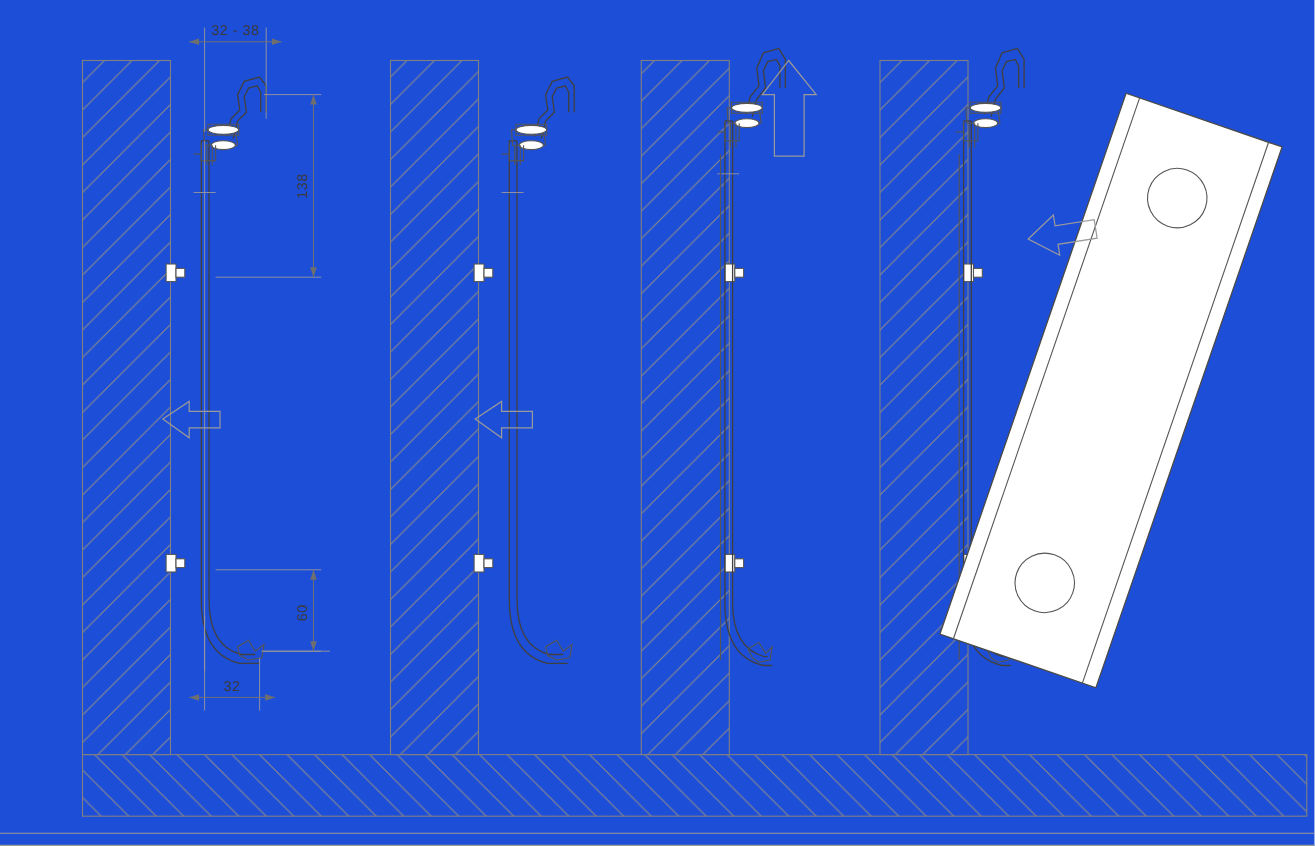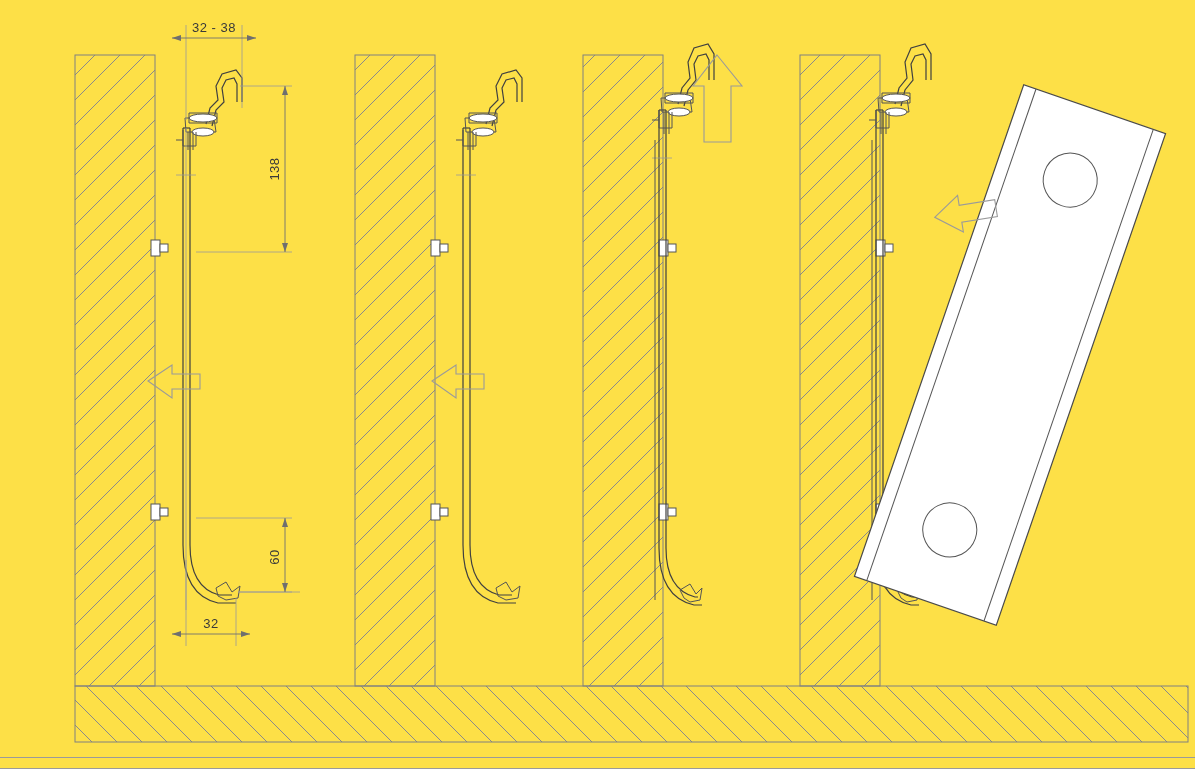--- a/index.html
+++ b/index.html
@@ -8,21 +8,21 @@
     padding: 0;
     background: #ffffff;
   }
   body {
     font-family: "Liberation Sans", sans-serif;
   }
   #drawing-root {
     position: relative;
     width: 1195px;
     height: 769px;
-    background: #fde047;
+    background: #1d4ed8;
     overflow: hidden;
   }
   svg#cad {
     display: block;
     width: 1195px;
     height: 769px;
   }
   .thin      { fill: none; stroke: #808080; stroke-width: 1; }
   .thin-dk   { fill: none; stroke: #555555; stroke-width: 1; }
   .med       { fill: none; stroke: #404040; stroke-width: 1.2; }

